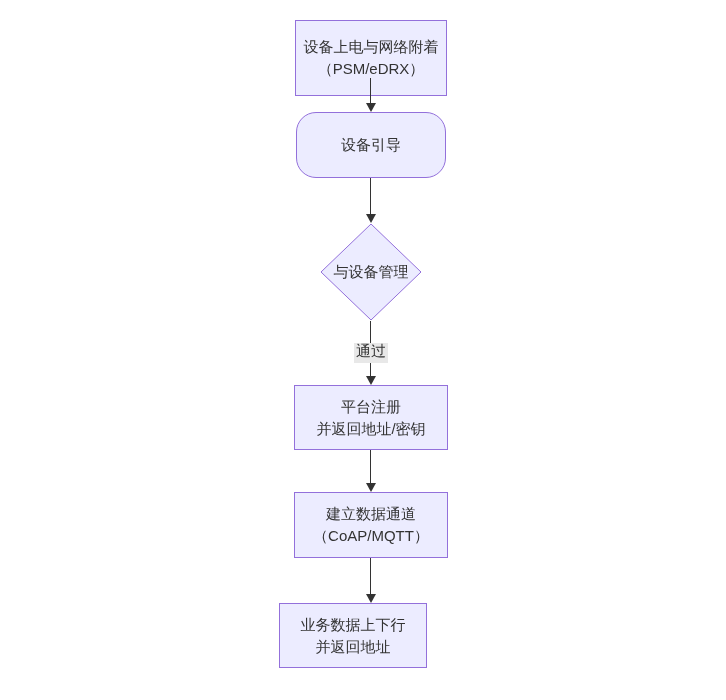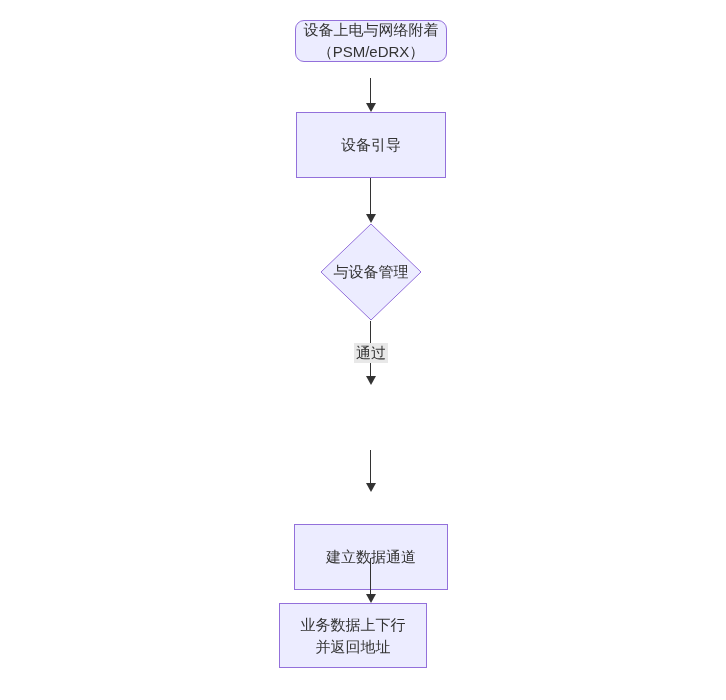--- a/index.html
+++ b/index.html
@@ -69,52 +69,57 @@
     line-height: 20px;
     padding: 0 2px;
     white-space: nowrap;
   }
 </style>
 </head>
 <body>
 
 <div class="canvas">
 
-  <div class="node" style="left:295px; top:20px; width:152px; height:42px;border-radius:9px;">
+  <div class="node" style="left:295px; top:20px; width:152px; height:76px;">
     <div>设备上电与网络附着</div>
     <div>（PSM/eDRX）</div>
   </div>
 
   <div class="edge-line" style="left:370px; top:78px; height:26px;"></div>
   <div class="arrow-down" style="left:366px; top:103px;"></div>
 
-  <div class="node" style="left:296px; top:112px; width:150px; height:66px;">
+  <div class="node" style="left:296px; top:112px; width:150px; height:66px;border-radius:20px;">
     <div>设备引导</div>
   </div>
 
   <div class="edge-line" style="left:370px; top:178px; height:37px;"></div>
   <div class="arrow-down" style="left:366px; top:214px;"></div>
 
   <div class="diamond-wrap" style="left:320px; top:223px; width:102px; height:98px;">
     <svg width="102" height="98" viewBox="0 0 102 98">
       <polygon points="51,1 101,49 51,97 1,49" fill="#ECECFF" stroke="#9370DB" stroke-width="1"></polygon>
     </svg>
     <div class="diamond-label">与设备管理</div>
   </div>
 
   <div class="edge-line" style="left:370px; top:321px; height:55px;"></div>
-  <div class="edge-label" style="left:371px; top:343px;">通过</div>
+  <div class="edge-label" style="left:371px; top:343px;font-family:Liberation Mono, monospace;">通过</div>
   <div class="arrow-down" style="left:366px; top:376px;"></div>
 
+  <div class="node" style="left:294px; top:385px; width:154px; height:65px;">
+    <div>平台注册</div>
+    <div>并返回地址/密钥</div>
+  </div>
 
   <div class="edge-line" style="left:370px; top:450px; height:34px;"></div>
   <div class="arrow-down" style="left:366px; top:483px;"></div>
 
-  <div class="node" style="left:294px; top:492px; width:154px; height:66px;margin-top:32px;">
+  <div class="node" style="left:294px; top:492px; width:154px; height:66px;">
     <div>建立数据通道</div>
+    <div>（CoAP/MQTT）</div>
   </div>
 
   <div class="edge-line" style="left:370px; top:558px; height:37px;"></div>
   <div class="arrow-down" style="left:366px; top:594px;"></div>
 
   <div class="node" style="left:279px; top:603px; width:148px; height:65px;">
     <div>业务数据上下行</div>
     <div>并返回地址</div>
   </div>
 

